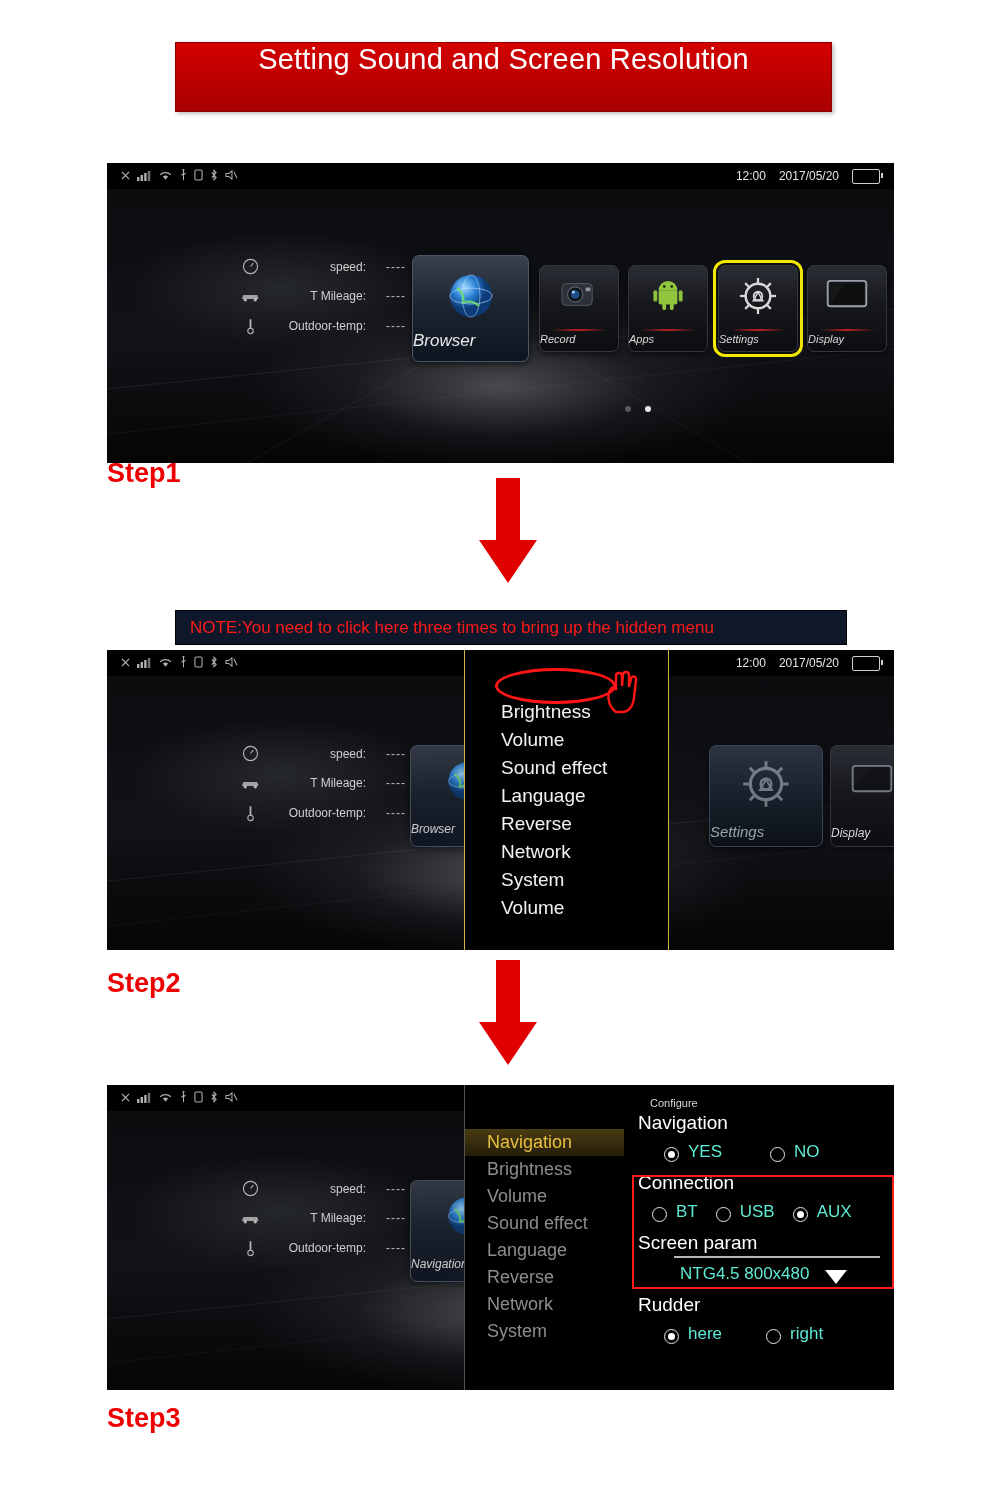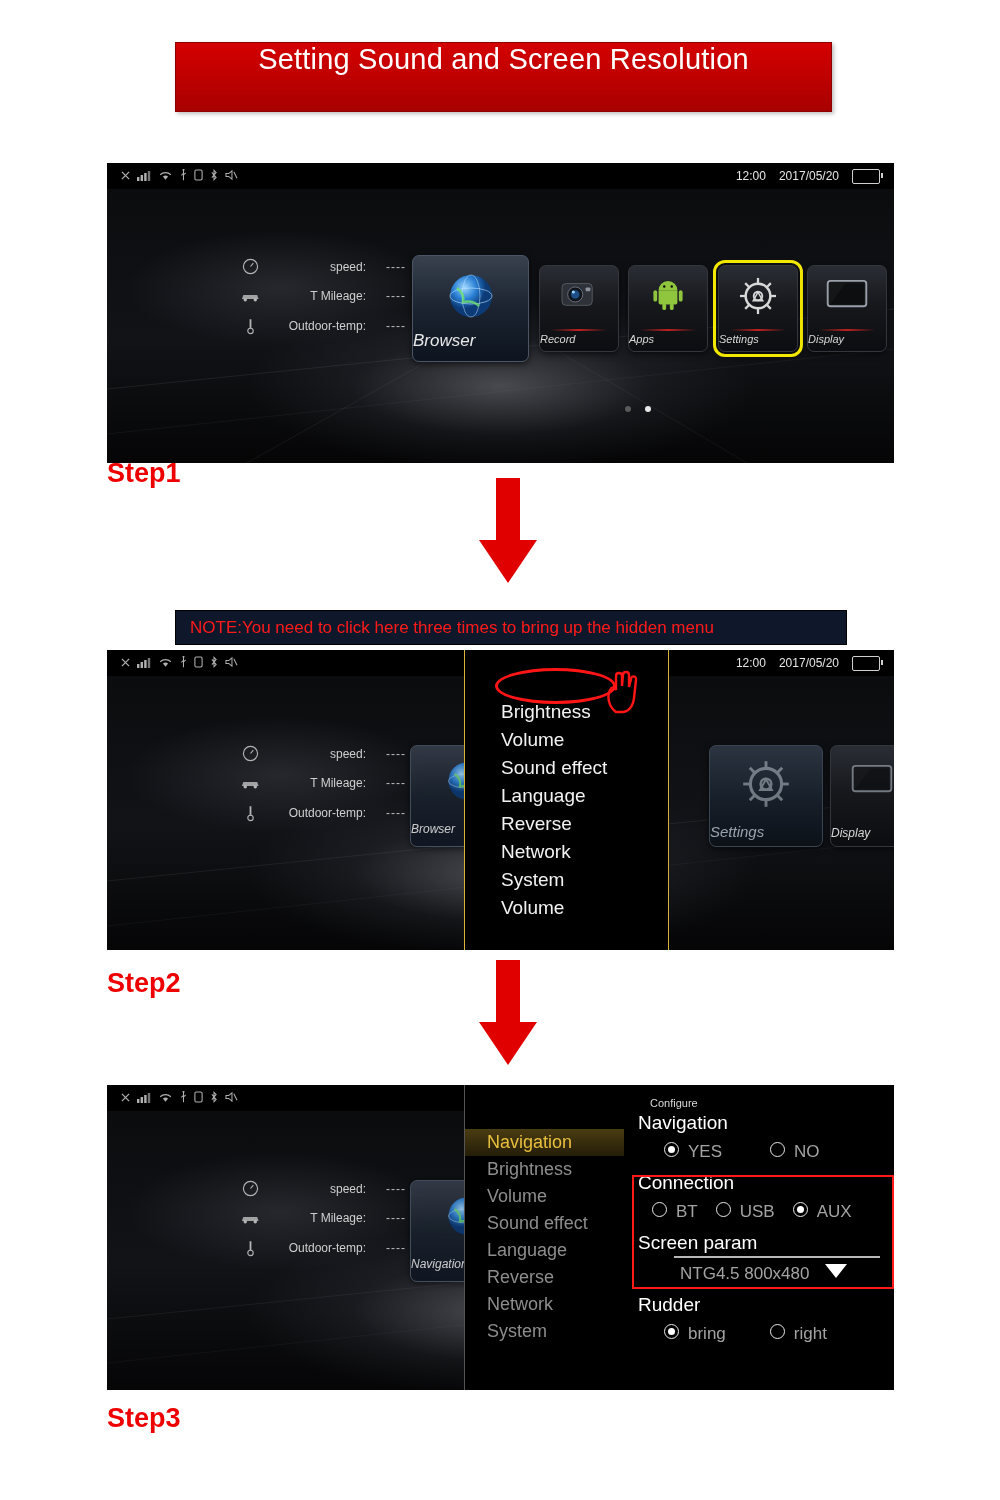--- a/index.html
+++ b/index.html
@@ -105,21 +105,21 @@
   .menu-item.hl{color:#e8bf3e;background:linear-gradient(to bottom,#4a3c12,#241d08);}
   .red-ellipse{
     position:absolute;border:3px solid #ff1515;border-radius:50%;
   }
   
   .cfg{
     position:absolute;background:#000;color:#fff;
   }
   .cfg-title{color:#d8d8d8;font-size:11px;}
   .cfg-head{color:#ffffff;font-size:19px;}
-  .cfg-row{display:flex;align-items:flex-start;color:#a3a3a3;font-size:17px;}
+  .cfg-row{display:flex;align-items:flex-end;color:#5eead4;font-size:17px;}
   .radio{
     width:13px;height:13px;border-radius:50%;border:1.5px solid #e8e8e8;
     display:inline-block;position:relative;margin-right:9px;flex:none;
   }
   .radio.on:after{
     content:"";position:absolute;left:3px;top:3px;width:7px;height:7px;border-radius:50%;background:#fff;
   }
   .cfg-rect{
     position:absolute;border:2px solid #ff1a1a;
   }
@@ -642,21 +642,21 @@
     <div class="cfg-head" style="margin:10px 0 0 14px;">Screen param</div>
     <div class="sel-line" style="margin:2px 14px 0 50px;"></div>
     <div class="cfg-row" style="margin:6px 0 0 56px;">
       <span style="font-size:17px;">NTG4.5  800x480</span>
       <span class="caret" style="margin-left:16px;"></span>
     </div>
 
     <div class="cfg-head" style="margin:10px 0 0 14px;">Rudder</div>
     <div class="cfg-row" style="margin:8px 0 0 40px;">
       <span class="radio on"></span>
-      <span>bring</span>
+      <span>here</span>
       <span style="display:inline-block;width:44px;"></span>
       <span class="radio"></span>
       <span>right</span>
     </div>
   </div>
 
   <div class="cfg-rect" style="left:525px;top:90px;width:258px;height:110px;"></div>
 </div>
 
 <div class="step-label" style="left:107px;top:1403px;">Step3</div>

